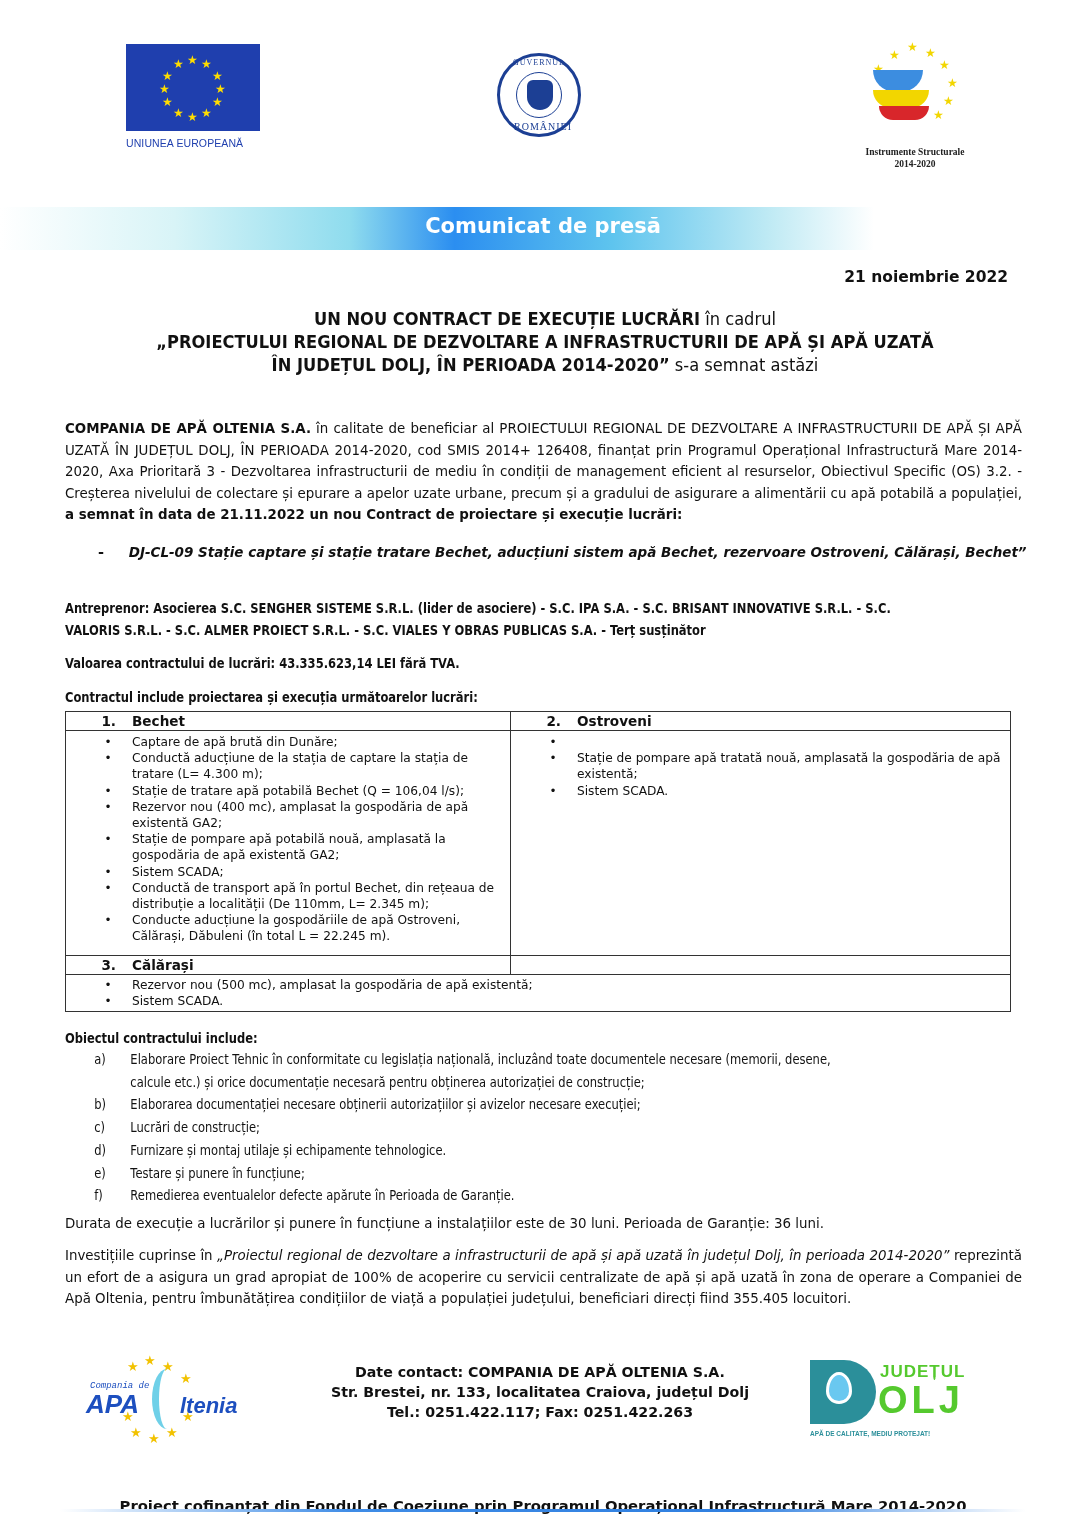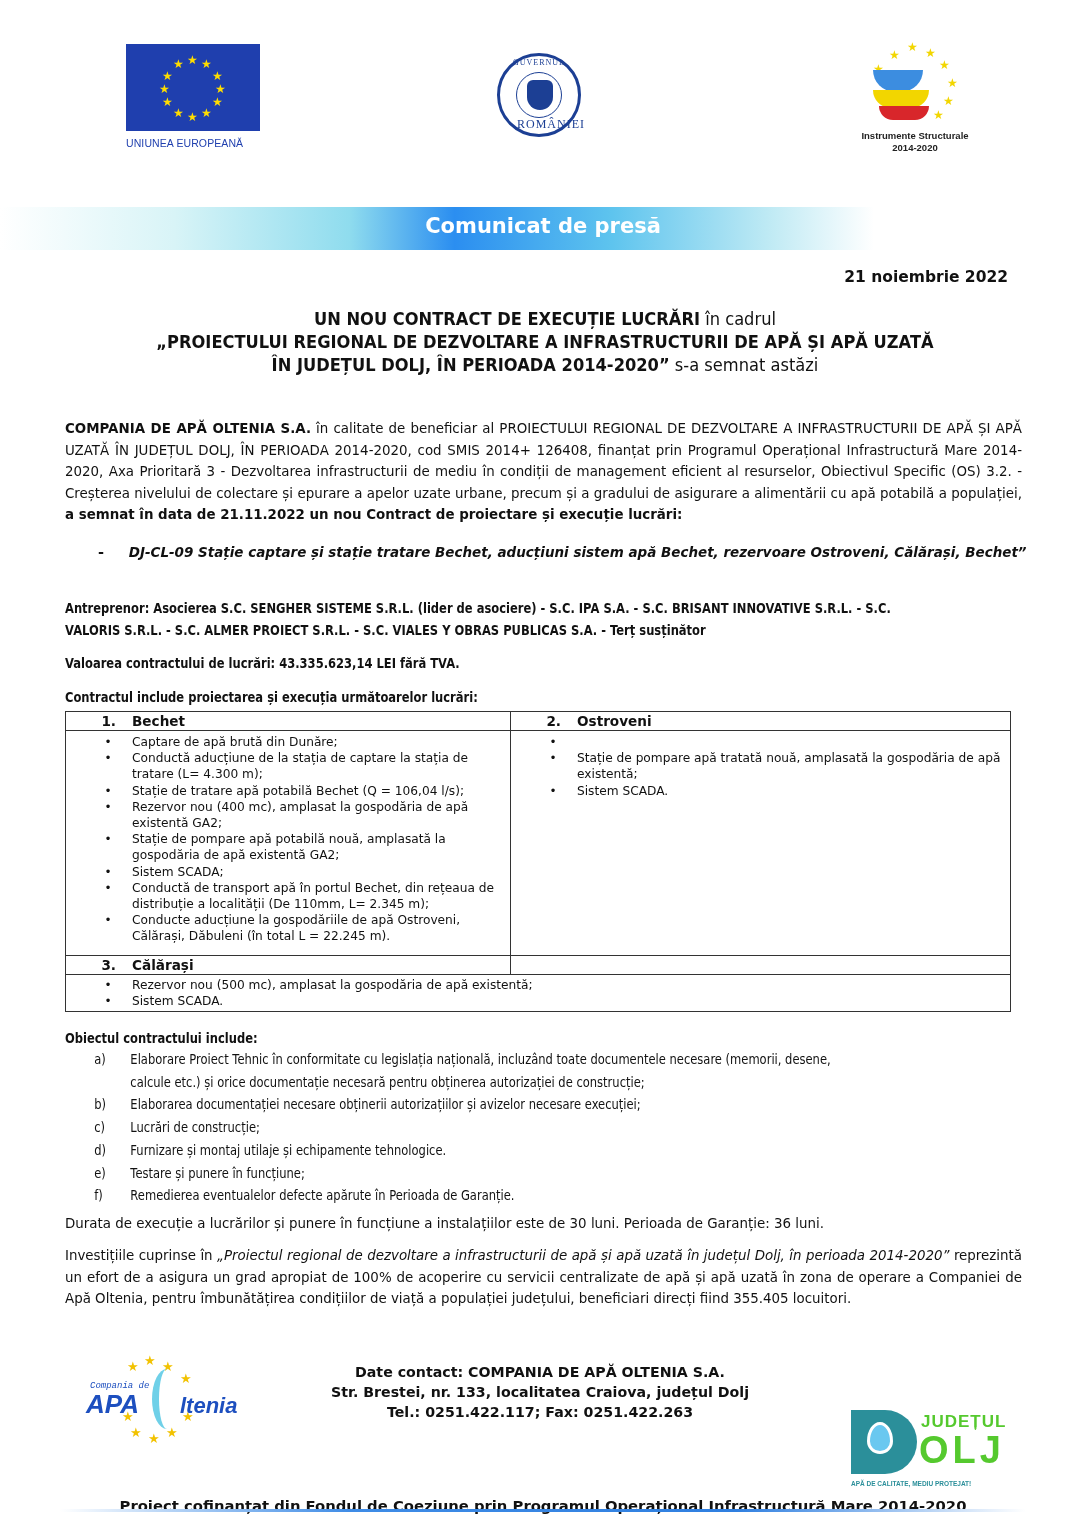--- a/index.html
+++ b/index.html
@@ -8,27 +8,27 @@
 
   .logo-eu { position: absolute; left: 126px; top: 44px; width: 134px; height: 110px; }
   .eu-flag { width: 134px; height: 87px; background: #1f3fae; position: relative; }
   .eu-star { position: absolute; color: #ffdd00; font-size: 12px; line-height: 12px; }
   .eu-caption { font-family: "Liberation Sans", sans-serif; font-size: 10.5px; color: #1f3fae; margin-top: 6px; letter-spacing: 0.1px; }
 
   .logo-gov { position: absolute; left: 497px; top: 53px; width: 84px; height: 84px; border-radius: 50%; border: 3px solid #1c3f94; background: #fff; }
   .gov-inner { position: absolute; left: 16px; top: 16px; width: 46px; height: 46px; border-radius: 50%; border: 1.5px solid #1c3f94; }
   .gov-eagle { position: absolute; left: 10px; top: 7px; width: 26px; height: 30px; background: #1c3f94; border-radius: 6px 6px 13px 13px; }
   .gov-top { position: absolute; left: 0; top: 2px; width: 78px; text-align: center; font-family: "Liberation Serif", serif; font-size: 8px; color: #1c3f94; letter-spacing: 1px; }
-  .gov-bot { position: absolute; left: 12px; bottom: 2px; width: 78px; text-align: center; font-family: "Liberation Serif", serif; font-size: 12px; color: #1c3f94; letter-spacing: 1px; }
+  .gov-bot { position: absolute; left: 4px; bottom: 2px; width: 78px; text-align: center; font-family: "Liberation Serif", serif; font-size: 10px; color: #1c3f94; letter-spacing: 1px; }
 
   .logo-is { position: absolute; left: 845px; top: 40px; width: 140px; height: 125px; }
   .is-mark { position: relative; width: 100px; height: 90px; margin-left: 22px; }
   .is-star { position: absolute; color: #f2d600; font-size: 12px; }
   .is-band { position: absolute; border-radius: 0 0 40px 40px; }
-  .is-caption { text-align: center; font-family: Liberation Sans, sans-serif; font-weight: bold; font-size: 9.5px; color: #222; line-height: 12px; margin-top: 0; }
+  .is-caption { text-align: center; font-family: Liberation Serif, serif; font-weight: bold; font-size: 9.5px; color: #222; line-height: 12px; margin-top: 16px; }
 
   .press-bar { position: absolute; left: 0; top: 207px; width: 874px; height: 43px;
     background: linear-gradient(to right, #ffffff 0%, #d8f4f7 20%, #8fdcee 40%, #2b8ef0 52%, #5ec4ee 70%, #bfeaf4 88%, #ffffff 100%); }
   .press-title { position: absolute; left: 0; top: 7px; width: 1086px; text-align: center; color: #fff; font-family: "DejaVu Sans", sans-serif; font-weight: bold; font-size: 21px; }
 
   .date { position: absolute; right: 78px; top: 268px; font-size: 15.5px; font-family: "DejaVu Sans", sans-serif; font-weight: bold; }
 
   .headline { position: absolute; left: 60px; top: 308px; width: 970px; text-align: center; font-family: "DejaVu Sans", sans-serif; font-weight: bold; font-size: 17.5px; line-height: 23px; transform: scaleX(0.93); }
   .headline .light { font-weight: normal; }
 
@@ -62,21 +62,21 @@
   .footer-note { position: absolute; left: 0; top: 1462px; width: 1086px; text-align: center; font-weight: bold; font-size: 14.8px; font-family: "DejaVu Sans", sans-serif; margin-top: 35px; }
   .footer-line { position: absolute; left: 60px; top: 1509px; width: 966px; height: 3px; background: linear-gradient(to right, #ffffff, #3f8ce6 30%, #2f7fe0 70%, #ffffff); }
 
   .logo-apa { position: absolute; left: 82px; top: 1353px; width: 200px; height: 95px; }
   .apa-star { position: absolute; color: #f2c200; font-size: 13px; }
   .apa-small { position: absolute; left: 8px; top: 28px; font-family: Liberation Mono, monospace; font-style: italic; font-size: 9px; color: #1d4fbf; }
   .apa-big { position: absolute; left: 4px; top: 36px; font-family: "Liberation Sans", sans-serif; font-style: italic; font-weight: bold; font-size: 26px; color: #1d4fbf; }
   .apa-olt { position: absolute; left: 98px; top: 40px; font-family: "Liberation Sans", sans-serif; font-style: italic; font-weight: bold; font-size: 22px; color: #1d4fbf; }
   .apa-wave { position: absolute; left: 70px; top: 16px; width: 30px; height: 60px; border-left: 7px solid #6fd0e8; border-radius: 50% 0 0 50%; }
 
-  .logo-dolj { position: absolute; left: 810px; top: 1410px; width: 150px; height: 84px; margin-left: 41px; }
+  .logo-dolj { position: absolute; left: 810px; top: 1360px; width: 150px; height: 84px; }
   .dolj-d { position: absolute; left: 0; top: 0; width: 66px; height: 64px; background: #2b8f9a; border-radius: 0 34px 34px 0; }
   .dolj-drop { position: absolute; left: 16px; top: 12px; width: 26px; height: 32px; background: #6ac8f0; border-radius: 50% 50% 50% 50% / 60% 60% 40% 40%; border: 3px solid #fff; }
   .dolj-jud { position: absolute; left: 70px; top: 2px; font-family: "Liberation Sans", sans-serif; font-weight: bold; font-size: 17px; color: #55c92e; letter-spacing: 1px; }
   .dolj-olj { position: absolute; left: 68px; top: 18px; font-family: "Liberation Sans", sans-serif; font-weight: bold; font-size: 38px; line-height: 44px; color: #55c92e; letter-spacing: 4px; }
   .dolj-tag { position: absolute; left: 0; top: 70px; font-family: "Liberation Sans", sans-serif; font-weight: bold; font-size: 6.5px; color: #2b8f9a; white-space: nowrap; }
 </style>
 </head>
 <body>
 
 <div class="logo-eu">

